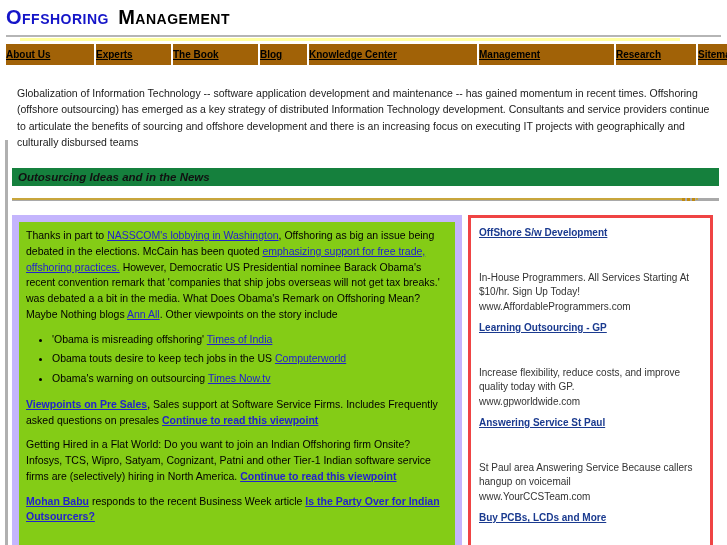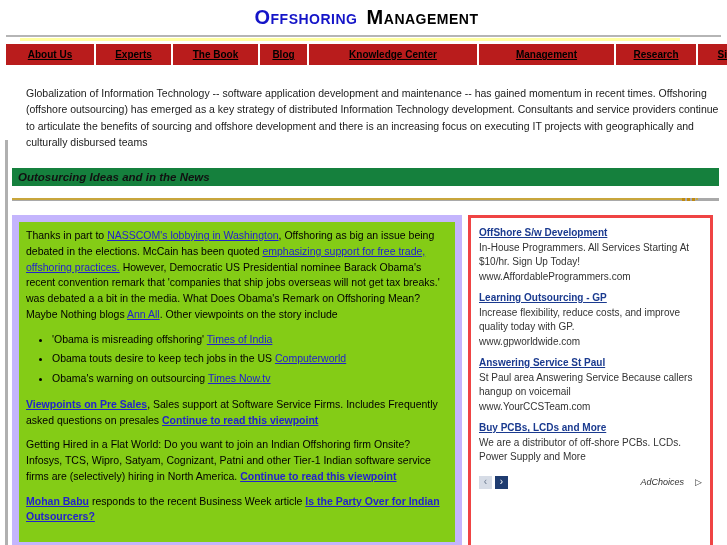--- a/index.html
+++ b/index.html
@@ -2,43 +2,43 @@
 <html><head>
 <meta charset="utf-8">
 <style>
   html,body{margin:0;padding:0;}
   body{
     width:727px;height:545px;overflow:hidden;background:#ffffff;
     font-family:"Liberation Sans","DejaVu Sans",sans-serif;
     font-size:11px;color:#000;
   }
   a{color:#2222cc;text-decoration:underline;}
-  .logo{padding:6px 0 4px 6px;white-space:nowrap;text-align:center;}
+  .logo{padding:6px 0 4px 6px;white-space:nowrap;}
   .logo .word1{color:#1414c8;font-weight:bold;letter-spacing:.5px;}
   .logo .word2{color:#000000;font-weight:bold;letter-spacing:.5px;}
   .logo .cap{font-size:20px;}
   .logo .sm{font-size:14px;}
   .logo .gap{display:inline-block;width:2px;}
 
   .rule-gray{height:2px;background:#b5b5b5;margin:2px 0 0 6px;width:715px;}
   .rule-yellow{height:3px;background:#ffffa0;margin:1px 0 0 20px;width:660px;}
 
   .navwrap{margin:3px 0 0 6px;display:flex;align-items:stretch;height:21px;}
   .navedge{width:3px;background:#8f8f8f;}
   .navbar{display:flex;background:#a9a9a9;height:21px;align-items:center;}
   .navitem{
-    background:#b91c1c;color:#000;font-weight:bold;font-size:10px;
-    display:flex;align-items:center;justify-content:center;
+    background:#a16207;color:#000;font-weight:bold;font-size:10px;
+    display:flex;align-items:center;justify-content:flex-start;
     border-right:2px solid #ffffff;height:21px;cursor:pointer;
   }
   .navitem span{text-decoration:underline;}
   .n0{width:88px}.n1{width:75px}.n2{width:85px}.n3{width:47px}
   .n4{width:168px}.n5{width:135px}.n6{width:80px}.n7{width:78px;border-right:none}
 
-  .intro{margin:20px 8px 0 26px;line-height:1.55;font-size:10.5px;color:#1a1a1a;}
+  .intro{margin:20px 8px 0 17px;line-height:1.55;font-size:10.5px;color:#1a1a1a;}
 
   .pageborder{position:absolute;left:5px;top:140px;width:3px;height:405px;background:#b0b0b0;}
 
   .sectionhdr{
     margin:18px 8px 12px 12px;background:#15803d;height:18px;
     display:flex;align-items:center;padding-left:6px;
   }
   .sectionhdr .t{font-style:italic;font-weight:bold;font-size:11.5px;color:#111;}
   .goldline{position:relative;margin:0 8px 0 12px;height:3px;background:#a9a9a9;}
   .goldline .gold{position:absolute;left:0;top:0;height:2px;width:97%;background:#c8a63c;}
@@ -56,21 +56,21 @@
     width:245px;border:3px solid #ef4444;background:#fff;padding:8px 8px 4px 8px;
     box-sizing:border-box;font-size:10px;line-height:1.45;
   }
   .leftbox p{margin:0 0 9px 0;}
   .leftbox ul{margin:4px 0 10px 0;padding-left:26px;}
   .leftbox li{margin:0 0 4px 0;}
   .bold-link{font-weight:bold;}
 
   .ad{margin-bottom:7px;}
   .ad .ttl{color:#1a3a8f;font-weight:bold;text-decoration:underline;display:block;font-size:10px;cursor:pointer;}
-  .ad .desc{color:#333;display:block;}
+  .ad .desc{color:#333;display:block;margin-top:30px;}
   .ad .url{color:#333;display:block;}
   .adfoot{display:flex;align-items:center;justify-content:space-between;padding-top:4px;}
   .arrows{display:flex;gap:3px;}
   .arrow{width:13px;height:13px;display:flex;align-items:center;justify-content:center;
     font-size:10px;line-height:1;cursor:pointer;}
   .arrow.prev{background:#d6dce6;color:#6d7b90;}
   .arrow.next{background:#1f3c70;color:#ffffff;}
   .adchoices{font-size:9px;color:#333;display:flex;align-items:flex-end;gap:11px;cursor:pointer;font-style:italic;}
   .adchoices .tri{font-size:9px;}
 

